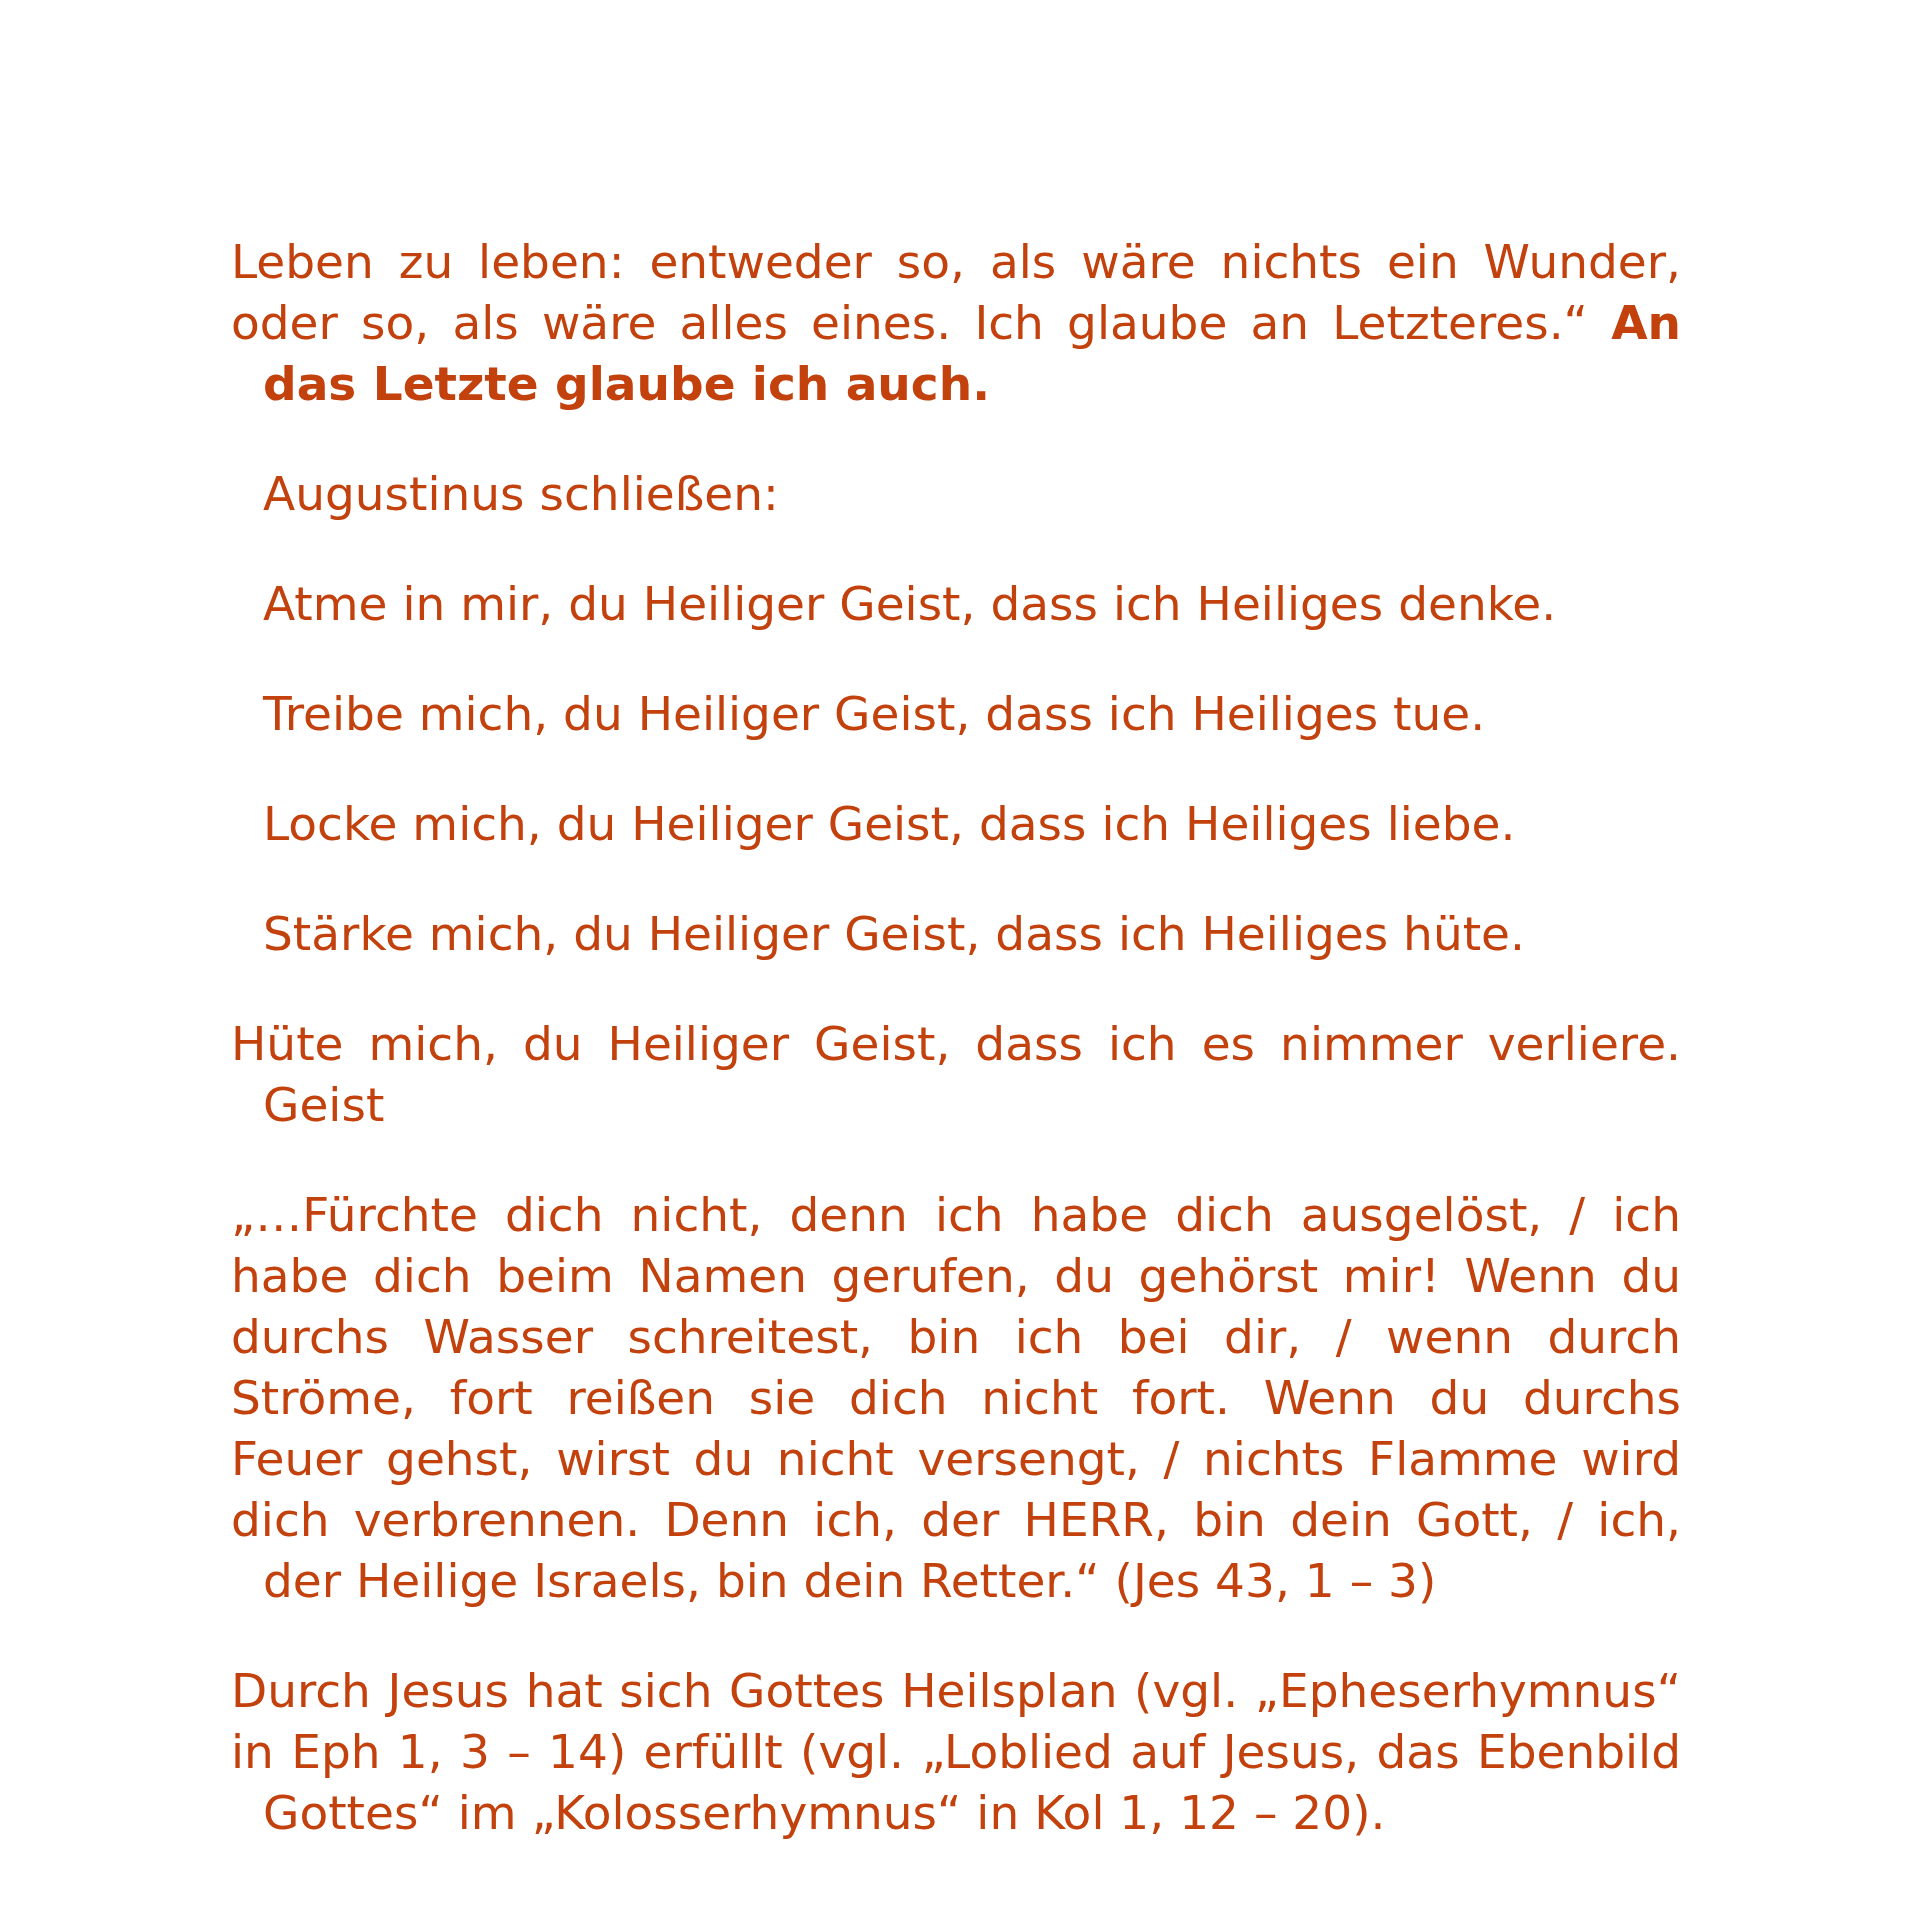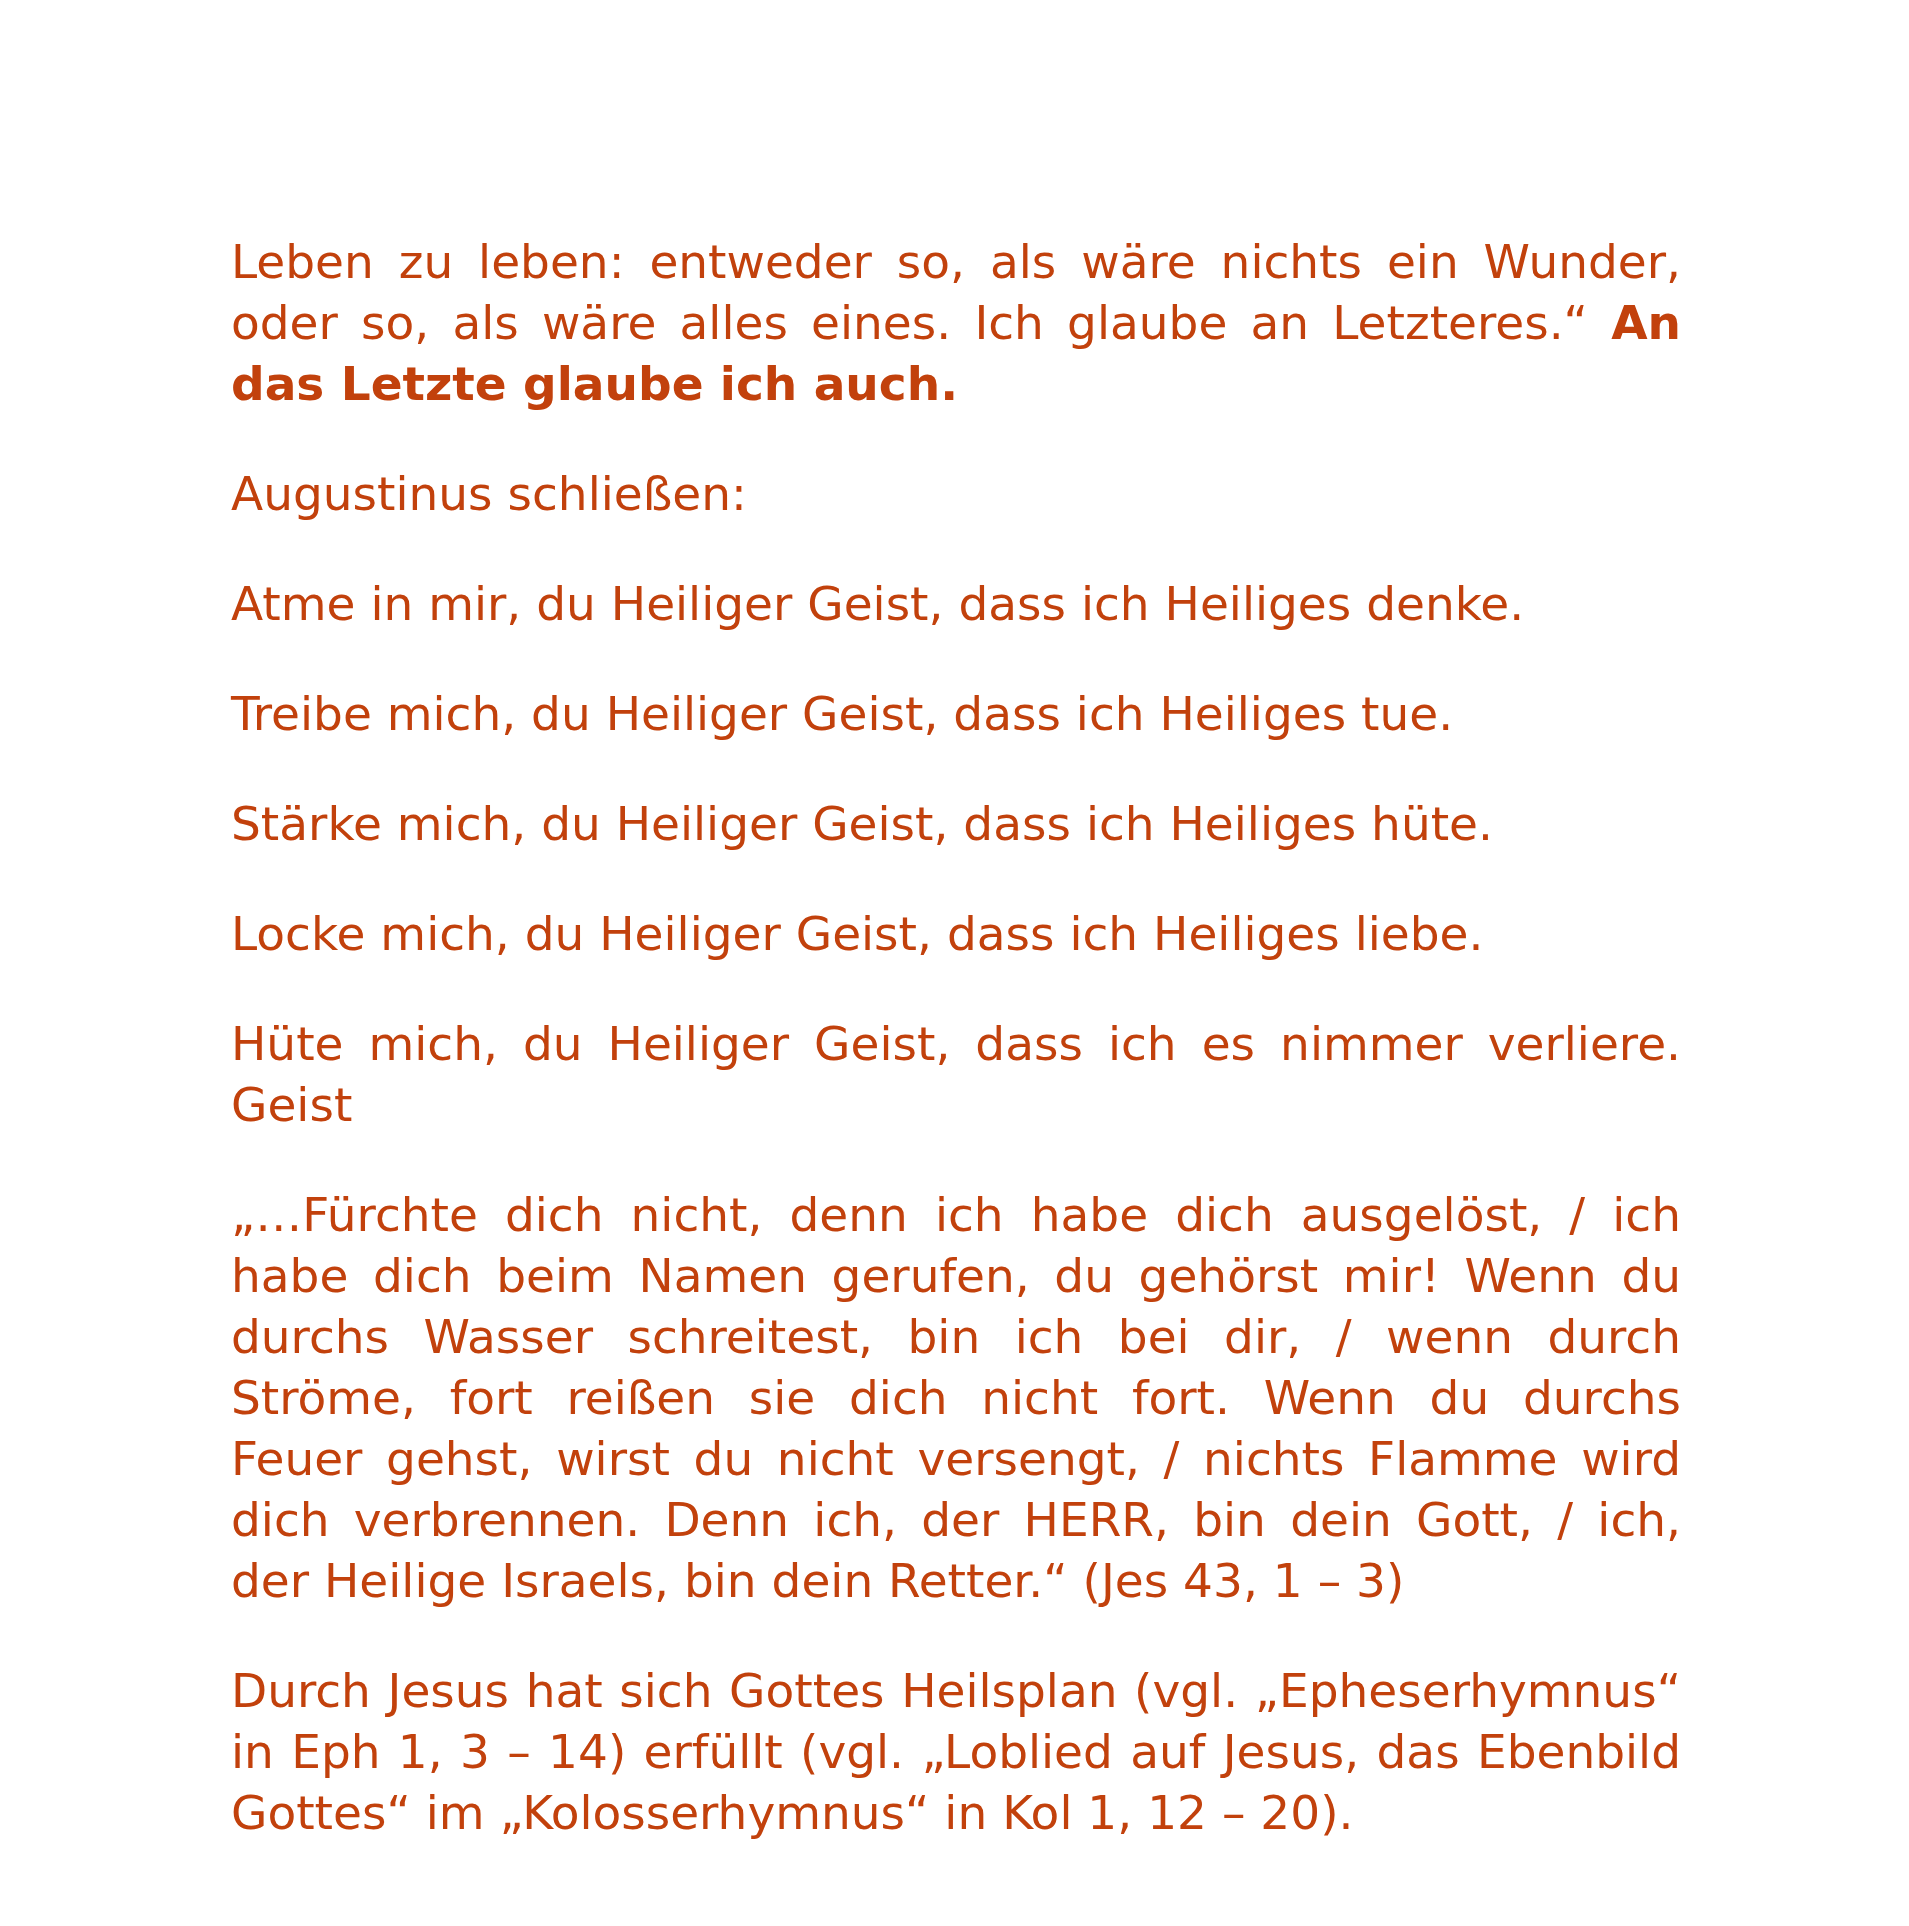--- a/index.html
+++ b/index.html
@@ -30,20 +30,21 @@
   .para:last-child { margin-bottom: 0; }
   .line {
     text-align: justify;
     text-align-last: justify;
     word-break: normal;
     overflow-wrap: normal;
   }
   .line.last {
     text-align: center;
     text-align-last: left;
+    margin-left: 32px;
   }
   .bold { font-weight: bold; }
 </style>
 </head>
 <body>
 
 <div class="page-content">
 
   <div class="para">
     <div class="line"><span>Leben zu leben: entweder so, als wäre nichts ein Wunder,</span></div>
@@ -57,25 +58,25 @@
 
   <div class="para">
     <div class="line last"><span>Atme in mir, du Heiliger Geist, dass ich Heiliges denke.</span></div>
   </div>
 
   <div class="para">
     <div class="line last"><span>Treibe mich, du Heiliger Geist, dass ich Heiliges tue.</span></div>
   </div>
 
   <div class="para">
-    <div class="line last"><span>Stärke mich, du Heiliger Geist, dass ich Heiliges hüte.</span></div>
+    <div class="line last"><span>Locke mich, du Heiliger Geist, dass ich Heiliges liebe.</span></div>
   </div>
 
   <div class="para">
-    <div class="line last"><span>Locke mich, du Heiliger Geist, dass ich Heiliges liebe.</span></div>
+    <div class="line last"><span>Stärke mich, du Heiliger Geist, dass ich Heiliges hüte.</span></div>
   </div>
 
   <div class="para">
     <div class="line"><span>Hüte mich, du Heiliger Geist, dass ich es nimmer verliere.</span></div>
     <div class="line last"><span>Geist</span></div>
   </div>
 
   <div class="para">
     <div class="line"><span>„…Fürchte dich nicht, denn ich habe dich ausgelöst, / ich</span></div>
     <div class="line"><span>habe dich beim Namen gerufen, du gehörst mir! Wenn du</span></div>

